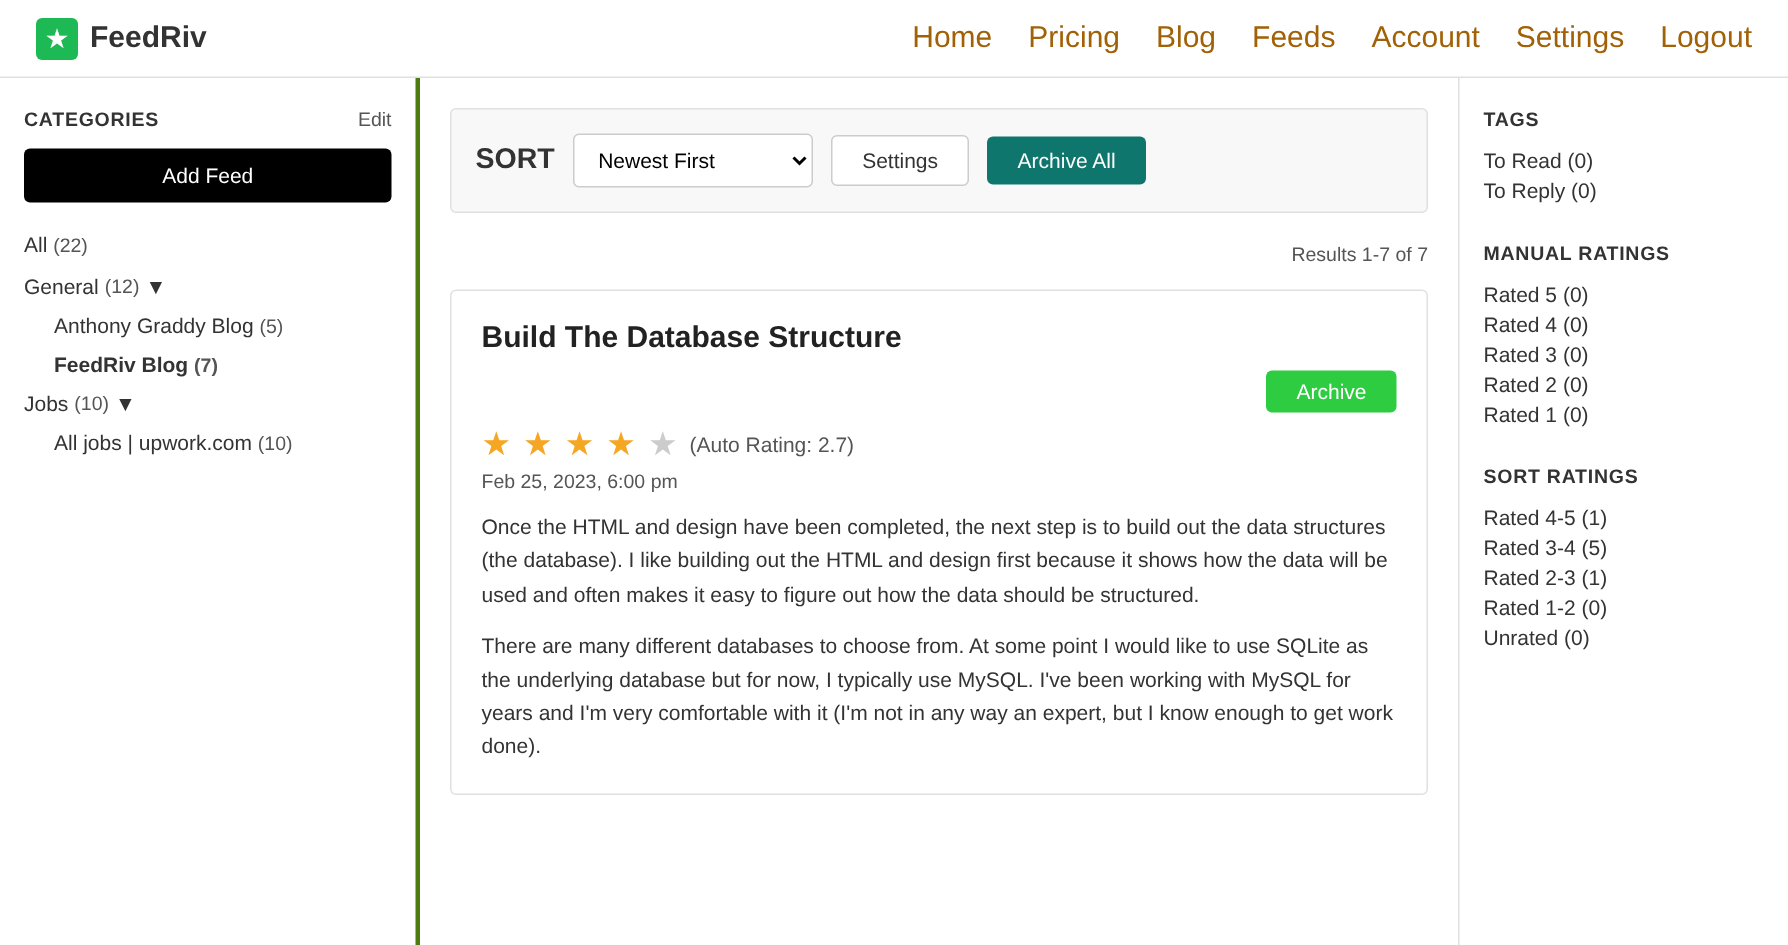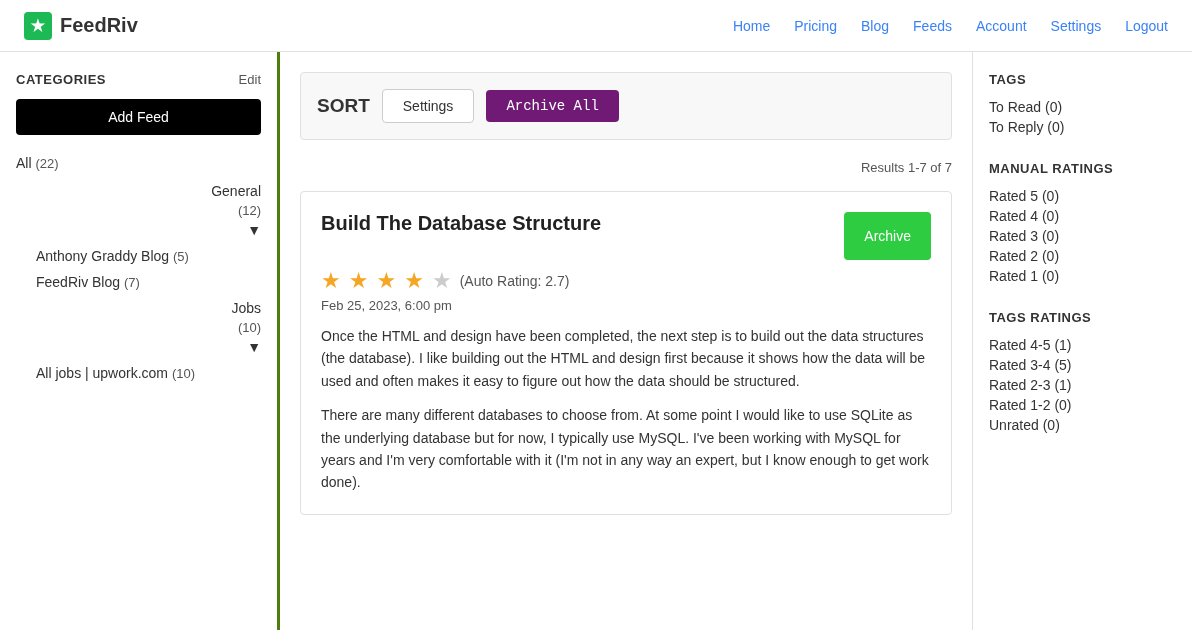--- a/index.html
+++ b/index.html
@@ -36,22 +36,22 @@
       font-size: 16px;
       font-weight: bold;
     }
     .header-nav {
       display: flex;
       gap: 24px;
       align-items: center;
     }
     .header-nav a {
       text-decoration: none;
-      color: #3b82f6;
-      font-size: 14px;
+      color: #a16207;
+      font-size: 20px;
     }
 
     
     .layout {
       display: flex;
       min-height: calc(100vh - 52px);
     }
 
     
     .sidebar {
@@ -97,33 +97,32 @@
       font-size: 14px;
       cursor: pointer;
     }
     .sidebar-item.all {
       color: #333;
       font-size: 14px;
       margin-bottom: 4px;
     }
     .sidebar-item.category {
       display: flex;
-      align-items: flex-end;
+      align-items: flex-start;
       gap: 4px;
       color: #333;
       margin-bottom: 2px;
-      flex-direction: column;
     }
     .sidebar-item.sub {
       padding-left: 20px;
       color: #333;
       margin-bottom: 2px;
     }
     .sidebar-item.sub.active {
-      font-weight: normal;
+      font-weight: bold;
     }
     .count { color: #555; font-size: 13px; }
 
     
     .main {
       flex: 1;
       padding: 20px;
     }
 
     .sort-bar {
@@ -152,29 +151,28 @@
     .btn-refresh {
       background: #fff;
       border: 1px solid #ccc;
       border-radius: 4px;
       padding: 8px 20px;
       font-size: 14px;
       cursor: pointer;
       color: #333;
     }
     .btn-archive-all {
-      background: #701a75;
+      background: #0f766e;
       border: none;
       border-radius: 4px;
       padding: 8px 20px;
       font-size: 14px;
       cursor: pointer;
       color: #fff;
       font-weight: 500;
-      font-family: Liberation Mono, monospace;
     }
 
     .results-info {
       font-size: 13px;
       color: #555;
       text-align: right;
       margin-bottom: 16px;
     }
 
     .article-card {
@@ -191,26 +189,27 @@
     }
     .article-title {
       font-size: 20px;
       font-weight: bold;
       color: #222;
     }
     .btn-archive {
       background: #2ecc40;
       border: none;
       border-radius: 4px;
-      padding: 16px 20px;
+      padding: 6px 20px;
       font-size: 14px;
       cursor: pointer;
       color: #fff;
       font-weight: 500;
       white-space: nowrap;
+      margin-top: 33px;
     }
 
     .stars-row {
       display: flex;
       align-items: center;
       gap: 8px;
       margin-bottom: 4px;
     }
     .star { color: #f5a623; font-size: 22px; }
     .star.empty { color: #ccc; }
@@ -297,20 +296,26 @@
 
     <div class="sidebar-item sub">
       <span>All jobs | upwork.com </span><span class="count">(10)</span>
     </div>
   </aside>
 
   <main class="main">
 
     <div class="sort-bar">
       <span class="sort-label">SORT</span>
+      <select class="sort-select">
+        <option>Newest First</option>
+        <option>Oldest First</option>
+        <option>Top Rated</option>
+        <option>Unread</option>
+      </select>
       <button class="btn-refresh">Settings</button>
       <button class="btn-archive-all">Archive All</button>
     </div>
 
     <div class="results-info">Results 1-7 of 7</div>
 
     <div class="article-card">
       <div class="article-card-header">
         <h2 class="article-title">Build The Database Structure</h2>
         <button class="btn-archive">Archive</button>
@@ -366,21 +371,21 @@
         <span>Rated 2</span>
         <span>(0)</span>
       </div>
       <div class="right-item">
         <span>Rated 1</span>
         <span>(0)</span>
       </div>
     </div>
 
     <div class="right-section">
-      <div class="right-section-title">TAGS RATINGS</div>
+      <div class="right-section-title">SORT RATINGS</div>
       <div class="right-item">
         <span>Rated 4-5</span>
         <span>(1)</span>
       </div>
       <div class="right-item">
         <span>Rated 3-4</span>
         <span>(5)</span>
       </div>
       <div class="right-item">
         <span>Rated 2-3</span>

